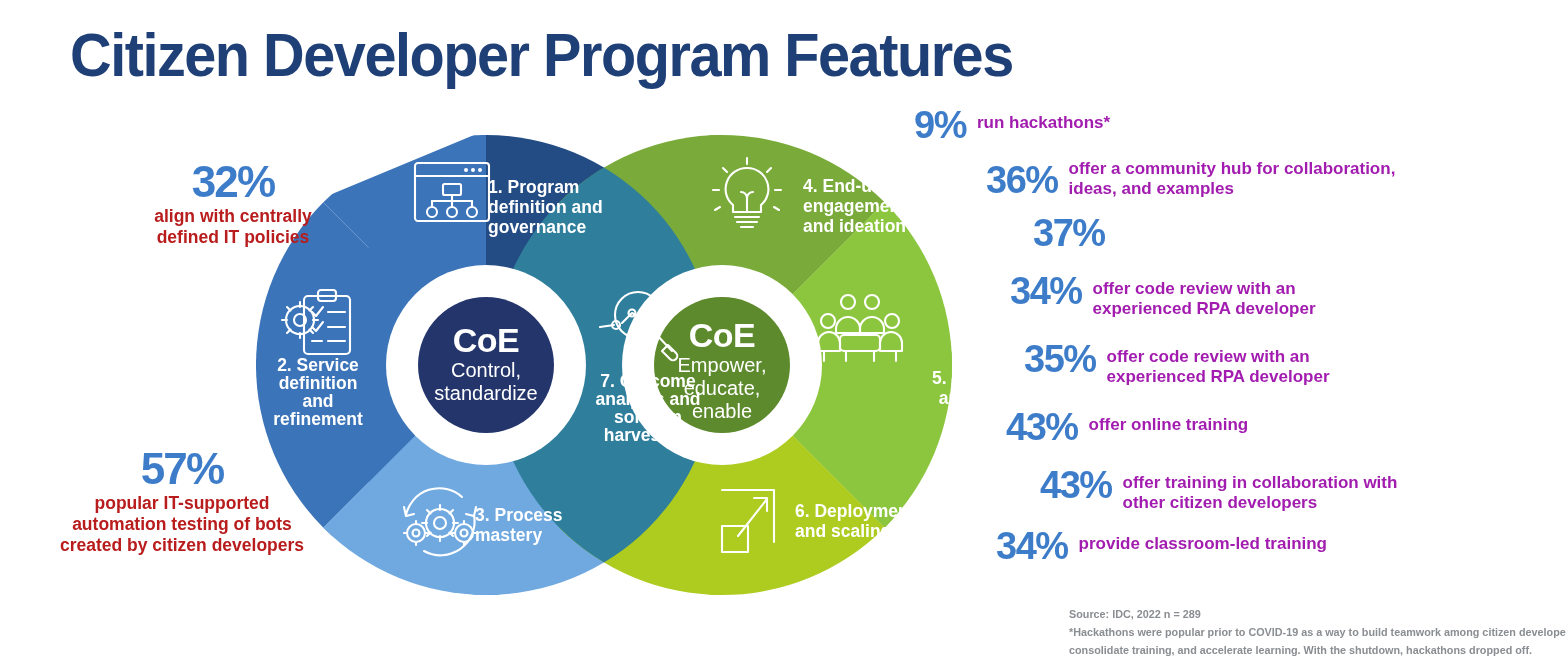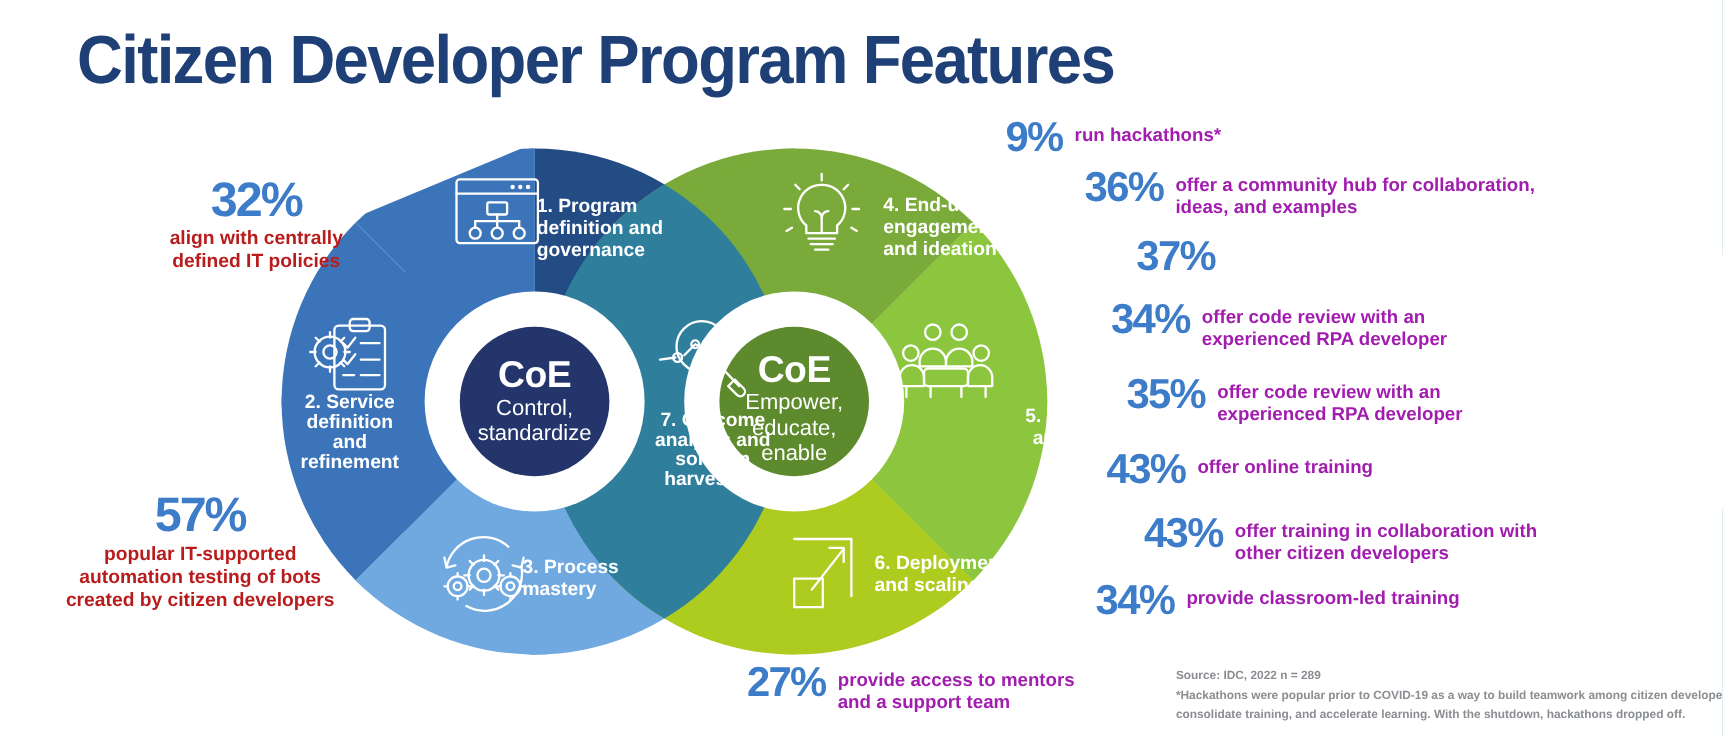--- a/index.html
+++ b/index.html
@@ -348,21 +348,21 @@
     <span class="txt">created by citizen developers</span>
   </div>
 
   <div class="stat" style="left:914px; top:106px;">
     <span class="pct row-pct">9%</span>
     <span class="txt row-txt">
       <span>run hackathons*</span>
     </span>
   </div>
 
-  <div class="stat" style="left:986px; top:152px;">
+  <div class="stat" style="left:986px; top:152px;align-items:flex-end;">
     <span class="pct row-pct">36%</span>
     <span class="txt row-txt">
       <span>offer a community hub for collaboration,</span><br>
       <span>ideas, and examples</span>
     </span>
   </div>
 
   <div class="stat" style="left:1033px; top:214px;gap:16px;">
     <span class="pct row-pct">37%</span>
   </div>
@@ -398,27 +398,20 @@
     </span>
   </div>
 
   <div class="stat" style="left:996px; top:527px;">
     <span class="pct row-pct">34%</span>
     <span class="txt row-txt">
       <span>provide classroom-led training</span>
     </span>
   </div>
 
-  <div class="stat" style="left:679px; top:602px;">
-    <span class="pct row-pct">27%</span>
-    <span class="txt row-txt">
-      <span>provide access to mentors</span><br>
-      <span>and a support team</span>
-    </span>
-  </div>
 
   <div class="source">
     <div>Source: IDC, 2022 n = 289</div>
     <div>*Hackathons were popular prior to COVID-19 as a way to build teamwork among citizen developer recruits,</div>
     <div>consolidate training, and accelerate learning. With the shutdown, hackathons dropped off.</div>
   </div>
 
 </div>
 
 </body></html>

